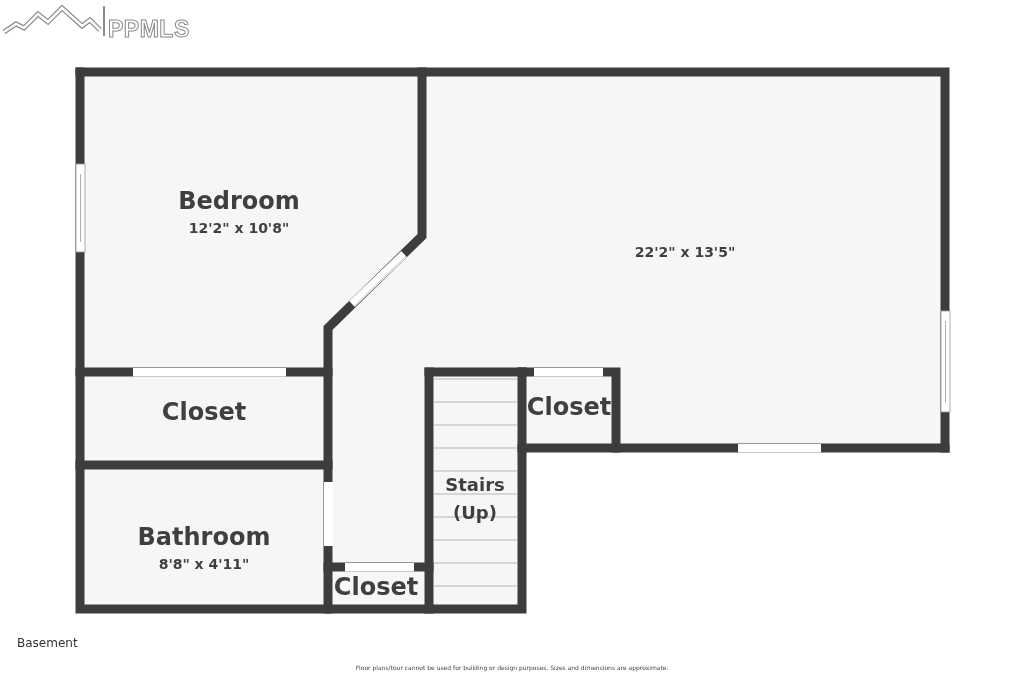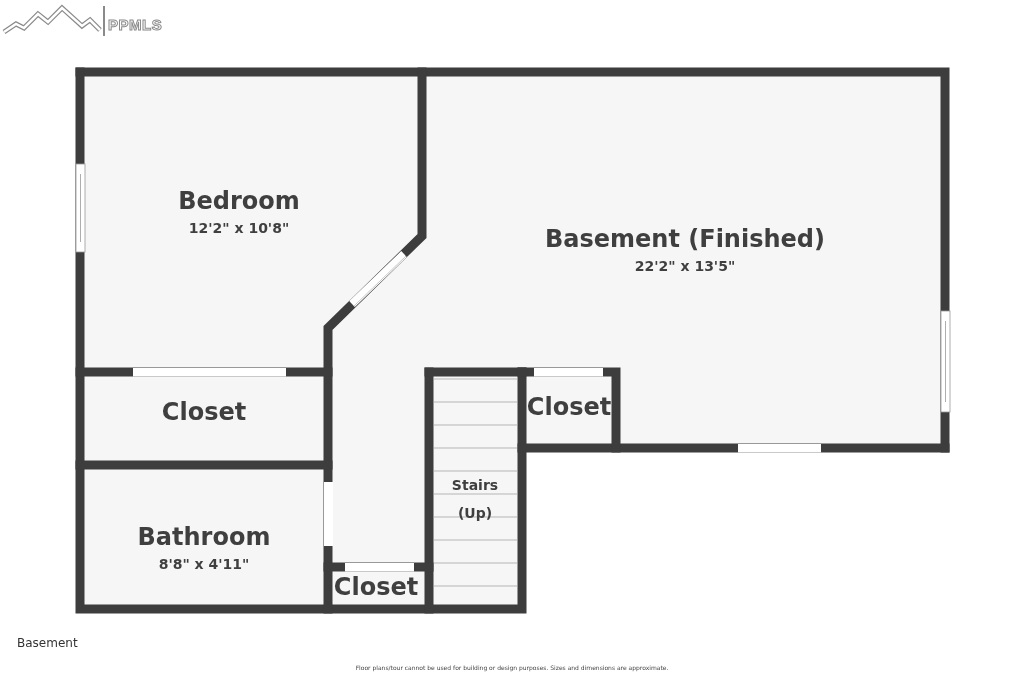--- a/index.html
+++ b/index.html
@@ -1,25 +1,25 @@
 <!DOCTYPE html>
 <html><head>
   <meta charset="utf-8">
   <style>
     html, body { margin: 0; padding: 0; background: #ffffff; }
     body { width: 1024px; height: 682px; position: relative; overflow: hidden; font-family: "DejaVu Sans", sans-serif; }
     .logo { position: absolute; left: 2px; top: 2px; width: 200px; height: 56px; }
-    .logo-brand { position: absolute; left: 106px; top: 14px; font-family: "Liberation Sans", sans-serif; font-weight: bold; font-size: 15px; color: #ffffff; -webkit-text-stroke: 1px #8a8a8a; letter-spacing: 0.5px; }
+    .logo-brand { position: absolute; left: 106px; top: 14px; font-family: "Liberation Sans", sans-serif; font-weight: bold; font-size: 23px; color: #ffffff; -webkit-text-stroke: 1px #8a8a8a; letter-spacing: 0.5px; }
     .logo-copy { position: absolute; left: 3px; top: 36px; font-family: "Liberation Sans", sans-serif; font-weight: bold; font-size: 18px; color: #ffffff; -webkit-text-stroke: 1px #8a8a8a; letter-spacing: 0.3px; white-space: nowrap; }
     .logo-mtn { position: absolute; left: 0; top: 0; }
     .plan { position: absolute; left: 0; top: 0; }
     .label { position: absolute; color: #3f3f3f; text-align: center; font-weight: bold; transform: translate(-50%, -50%); white-space: nowrap; line-height: 1.15; }
     .label .name { font-size: 24px; display: block; }
     .label .dim { font-size: 14px; display: block; margin-top: 4px; }
-    .label.stairs .name { font-size: 14px; line-height: 28px; background: transparent; }
+    .label.stairs .name { font-size: 18px; line-height: 28px; background: transparent; }
     .footer-left { position: absolute; left: 17px; top: 636px; font-size: 12px; color: #333; }
     .footer-center { position: absolute; left: 512px; top: 664px; transform: translateX(-50%); font-size: 6px; color: #444; white-space: nowrap; }
   </style>
 </head>
 <body>
 
 <div class="logo">
   <svg class="logo-mtn" width="104" height="40" viewBox="0 0 104 40">
     <path d="M2 30 L14 22 L22 26 L36 12 L46 20 L60 6 L80 24 L88 18 L98 28" fill="none" stroke="#8a8a8a" stroke-width="5" stroke-linejoin="miter"></path>
     <path d="M2 30 L14 22 L22 26 L36 12 L46 20 L60 6 L80 24 L88 18 L98 28" fill="none" stroke="#ffffff" stroke-width="2.5" stroke-linejoin="miter"></path>
@@ -95,21 +95,20 @@
     <line x1="434" y1="586" x2="517" y2="586"></line>
   </g>
 </svg>
 
 <div class="label" style="left:239px; top:212px;">
   <span class="name">Bedroom</span>
   <span class="dim">12'2" x 10'8"</span>
 </div>
 
 <div class="label" style="left:685px; top:250px;">
-  <span class="name">Basement (Finished)</span>
   <span class="dim">22'2" x 13'5"</span>
 </div>
 
 <div class="label" style="left:204px; top:413px;">
   <span class="name">Closet</span>
 </div>
 
 <div class="label" style="left:569px; top:408px;">
   <span class="name">Closet</span>
 </div>

